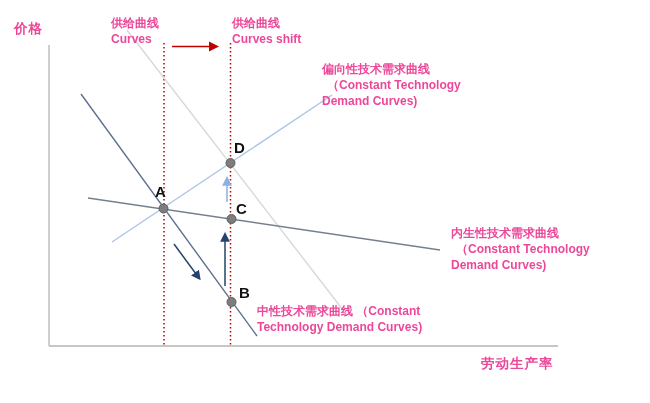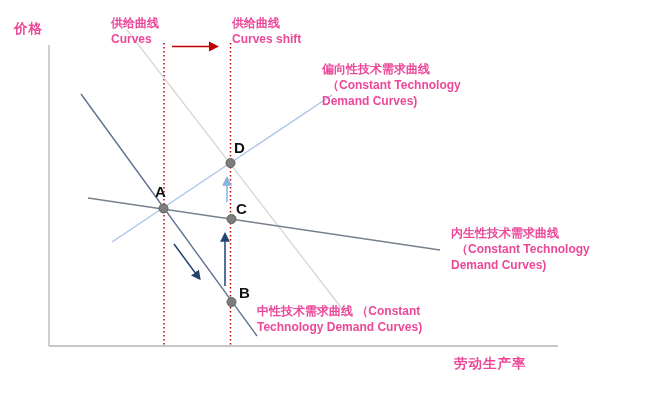--- a/index.html
+++ b/index.html
@@ -80,20 +80,20 @@
     <span class="ln">内生性技术需求曲线</span>
     <span class="ln indent">（Constant Technology</span>
     <span class="ln">Demand Curves)</span>
   </div>
 
   <div class="lbl" style="left:257px;top:304px;">
     <span class="ln">中性技术需求曲线 （Constant</span>
     <span class="ln">Technology Demand Curves)</span>
   </div>
 
-  <div class="lbl axis-lbl" style="left:454px;top:355px;">劳动生产率</div>
+  <div class="lbl axis-lbl" style="left:481px;top:355px;">劳动生产率</div>
 
   <div class="pt-lbl" style="left:155px;top:183px;">A</div>
   <div class="pt-lbl" style="left:239px;top:284px;">B</div>
   <div class="pt-lbl" style="left:236px;top:200px;">C</div>
   <div class="pt-lbl" style="left:234px;top:139px;">D</div>
 
 </div>
 
 </body></html>

